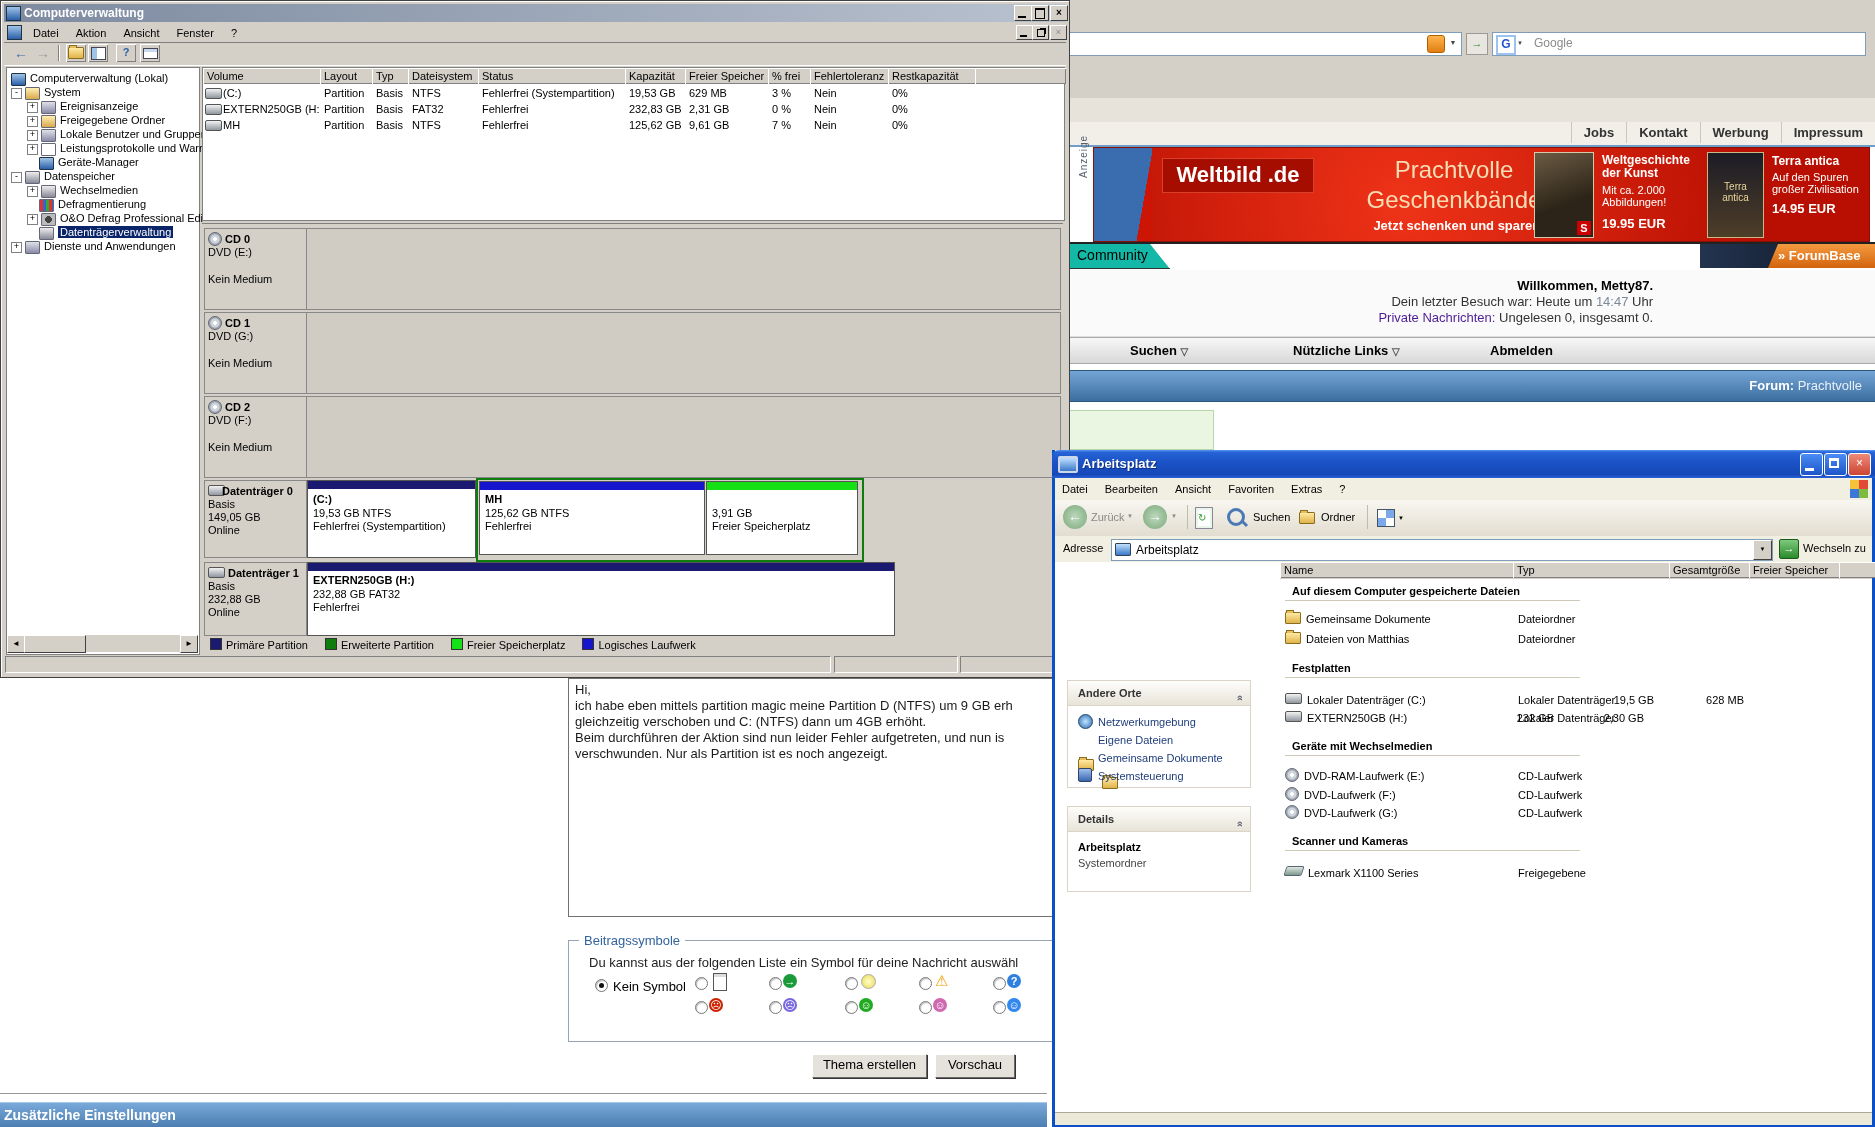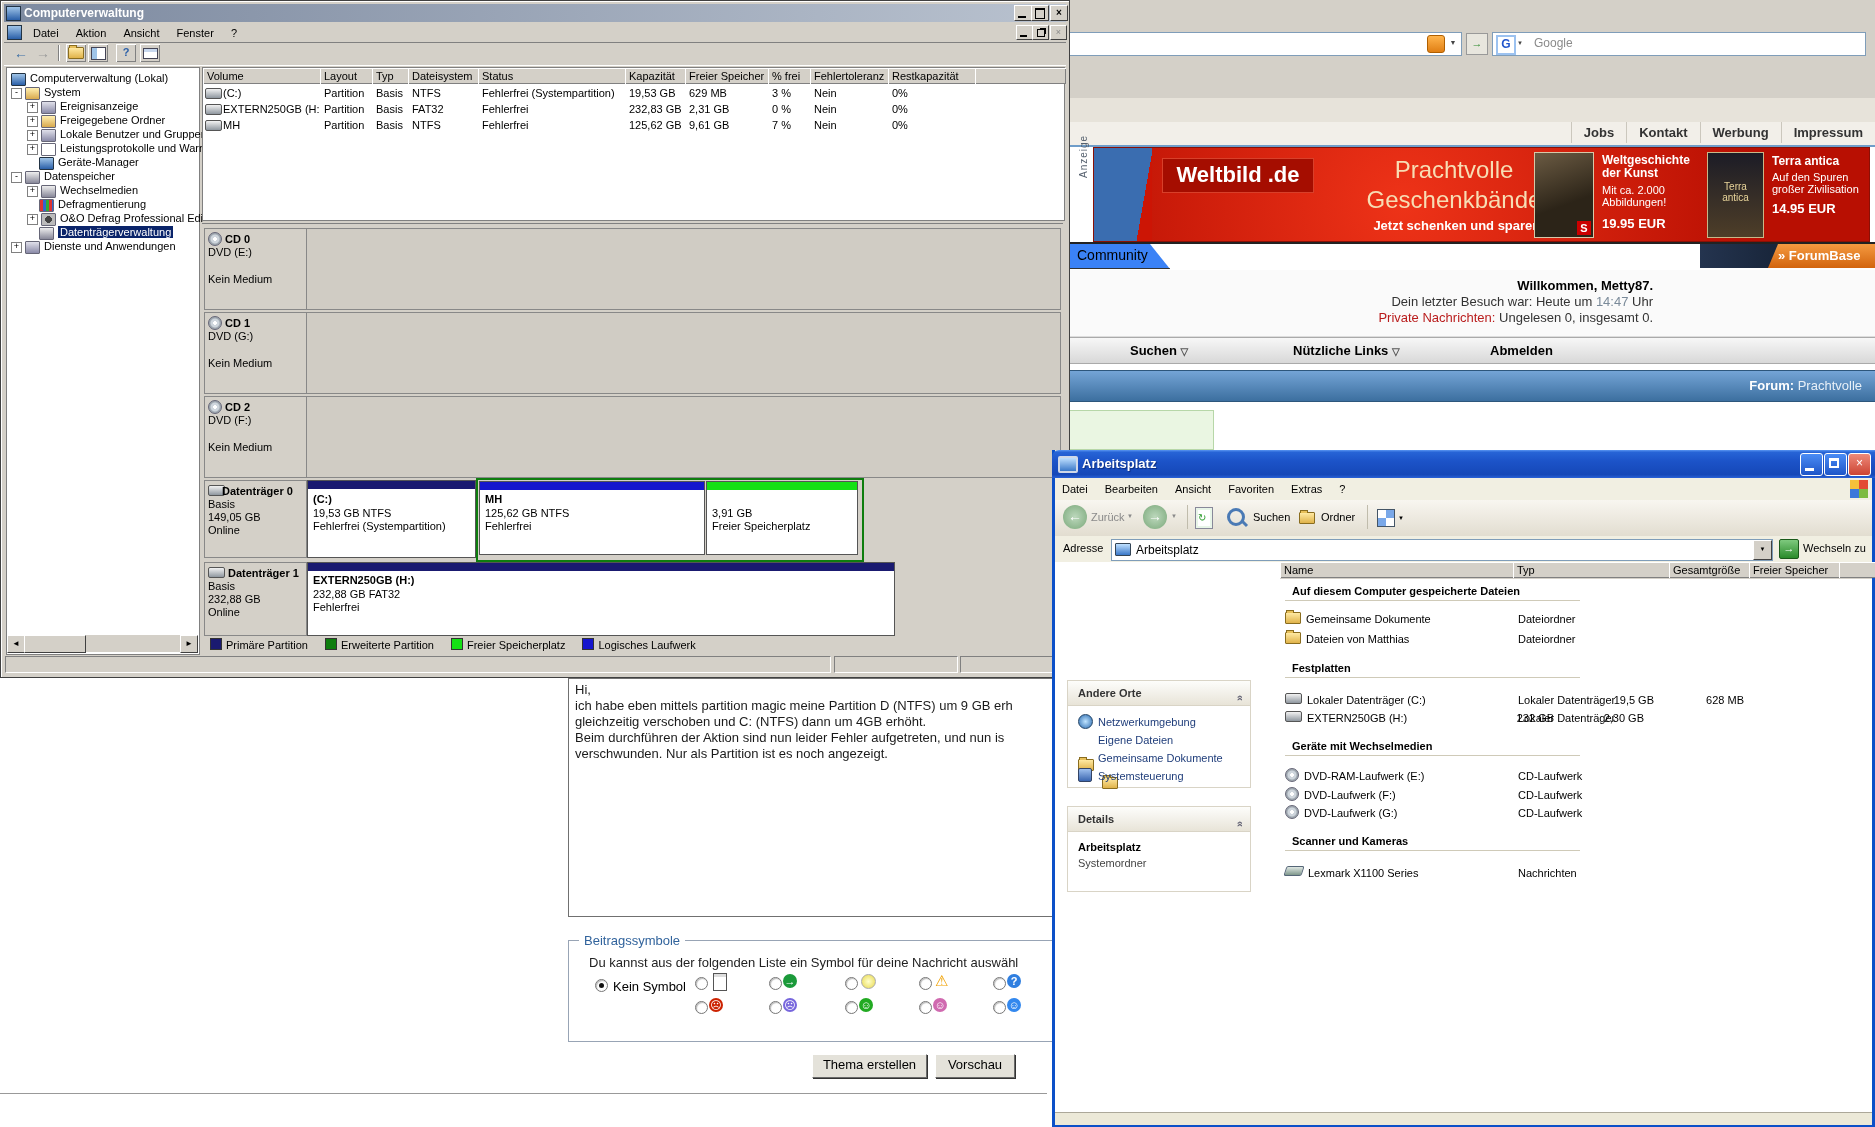--- a/index.html
+++ b/index.html
@@ -108,26 +108,26 @@
       <div class="abs" style="left:678px;top:6px;width:92px;color:#fff">
         <div class="b" style="font-size:12px">Terra antica</div>
         <div style="font-size:11px;line-height:12px;margin-top:3px">Auf den Spuren großer Zivilisation</div>
         <div class="b" style="font-size:13px;margin-top:6px">14.95 EUR</div>
       </div>
     </div>
 
     <div class="abs" style="left:893px;top:242px;width:982px;height:2px;background:#222"></div>
     <div class="abs" style="left:1700px;top:244px;width:175px;height:24px;background:linear-gradient(90deg,#24344f,#0a1320)"></div>
     <div class="abs b" style="left:1768px;top:244px;width:107px;height:24px;background:linear-gradient(#f59a40,#d2640e);color:#fff;font-size:13px;line-height:24px;padding-left:10px;clip-path:polygon(10px 0,100% 0,100% 100%,0 100%)">» ForumBase</div>
-    <div class="abs" style="left:1066px;top:244px;width:92px;height:24px;background:#3b82f6;border:1px solid #333;border-top:none;font-size:14px;line-height:23px;padding-left:10px;clip-path:polygon(0 0,84px 0,100% 100%,0 100%)">Community</div>
+    <div class="abs" style="left:1066px;top:244px;width:92px;height:24px;background:#14b8a6;border:1px solid #333;border-top:none;font-size:14px;line-height:23px;padding-left:10px;clip-path:polygon(0 0,84px 0,100% 100%,0 100%)">Community</div>
 
     <div class="abs" style="left:893px;top:270px;width:982px;height:66px;background:#fafafa;border-bottom:1px solid #ddd">
       <div class="abs b" style="right:222px;top:8px;font-size:13px">Willkommen, Metty87.</div>
       <div class="abs" style="right:222px;top:24px;font-size:13px;color:#333"><span>Dein letzter Besuch war: Heute um </span><span style="color:#7a8a99">14:47</span><span> Uhr</span></div>
-      <div class="abs" style="right:222px;top:40px;font-size:13px;color:#333"><span style="color:#b91c1c">Private Nachrichten:</span><span> Ungelesen 0, insgesamt 0.</span></div>
+      <div class="abs" style="right:222px;top:40px;font-size:13px;color:#333"><span style="color:#4c1d95">Private Nachrichten:</span><span> Ungelesen 0, insgesamt 0.</span></div>
     </div>
 
     <div class="abs" style="left:893px;top:337px;width:982px;height:25px;background:linear-gradient(#f7f7f7,#d8d8d8);border:1px solid #aaa;border-left:none;border-right:none">
       <div class="abs b" style="left:237px;top:5px;font-size:13px"><span>Suchen</span> <span style="color:#555;font-size:10px">▽</span></div>
       <div class="abs b" style="left:400px;top:5px;font-size:13px"><span>Nützliche Links</span> <span style="color:#555;font-size:10px">▽</span></div>
       <div class="abs b" style="left:597px;top:5px;font-size:13px">Abmelden</div>
     </div>
 
     <div class="abs" style="left:893px;top:370px;width:982px;height:30px;background:linear-gradient(#74a4d6,#3c6f9f);border:1px solid #2d567c">
       <div class="abs" style="right:14px;top:7px;font-size:13px;color:#e8f0f8"><span class="b" style="color:#fff">Forum:</span><span> Prachtvolle</span></div>
@@ -169,20 +169,23 @@
       <span class="radio abs" style="left:350px;top:60px"></span>
       <span class="face" style="left:364px;top:57px;position:absolute;background:#d06ab0;margin:0">☺</span>
       <span class="radio abs" style="left:424px;top:60px"></span>
       <span class="face" style="left:438px;top:57px;position:absolute;background:#3388ee;margin:0">☺</span>
     </div>
 
     <div class="fbtn" style="left:812px;top:1054px;width:113px">Thema erstellen</div>
     <div class="fbtn" style="left:935px;top:1054px;width:78px">Vorschau</div>
 
     <div class="abs" style="left:0;top:1093px;width:1047px;height:1px;background:#999"></div>
+    <div class="abs" style="left:0;top:1102px;width:1047px;height:25px;background:linear-gradient(#79a9d9,#4a7cb0);border-top:1px solid #a8c8e8">
+      <div class="b" style="color:#fff;font-size:14px;padding:4px 0 0 4px">Zusätzliche Einstellungen</div>
+    </div>
   </div>
 
   <div class="abs cl" style="left:0;top:0;width:1068px;height:676px;border:1px solid #404040;box-shadow:inset 1px 1px 0 #fff">
 
     <div class="abs" style="left:3px;top:3px;width:1062px;height:18px;background:linear-gradient(90deg,#7d8aa0,#b9c2cf)">
       <span class="abs" style="left:2px;top:2px;width:13px;height:13px;background:linear-gradient(#9fc4e8,#2a5fa8);border:1px solid #234"></span>
       <span class="abs b" style="left:20px;top:2px;color:#fff;font-size:12px">Computerverwaltung</span>
       <span class="abs cl out" style="left:1010px;top:1px;width:16px;height:14px">
           <span class="abs" style="left:3px;bottom:2px;width:8px;height:2px;background:#000"></span>
         </span>
@@ -484,19 +487,19 @@
       <div class="lrow" style="left:230px;top:206px"><span class="icoCD"></span><span>DVD-RAM-Laufwerk (E:)</span></div>
       <div class="lrow" style="left:463px;top:206px">CD-Laufwerk</div>
       <div class="lrow" style="left:230px;top:225px"><span class="icoCD"></span><span>DVD-Laufwerk (F:)</span></div>
       <div class="lrow" style="left:463px;top:225px">CD-Laufwerk</div>
       <div class="lrow" style="left:230px;top:243px"><span class="icoCD"></span><span>DVD-Laufwerk (G:)</span></div>
       <div class="lrow" style="left:463px;top:243px">CD-Laufwerk</div>
 
       <div class="grptitle" style="left:237px;top:273px">Scanner und Kameras</div>
       <div class="grprule" style="left:230px;top:288px;width:295px"></div>
       <div class="lrow" style="left:230px;top:303px"><span class="icoScan"></span><span>Lexmark X1100 Series</span></div>
-      <div class="lrow" style="left:463px;top:303px">Nachrichten</div>
+      <div class="lrow" style="left:463px;top:303px">Freigegebene</div>
     </div>
 
     <div class="abs" style="left:0;top:662px;width:817px;height:12px;background:#ece9d8;border-top:1px solid #aca899"></div>
   </div>
 
 </div>
 
 </body></html>

